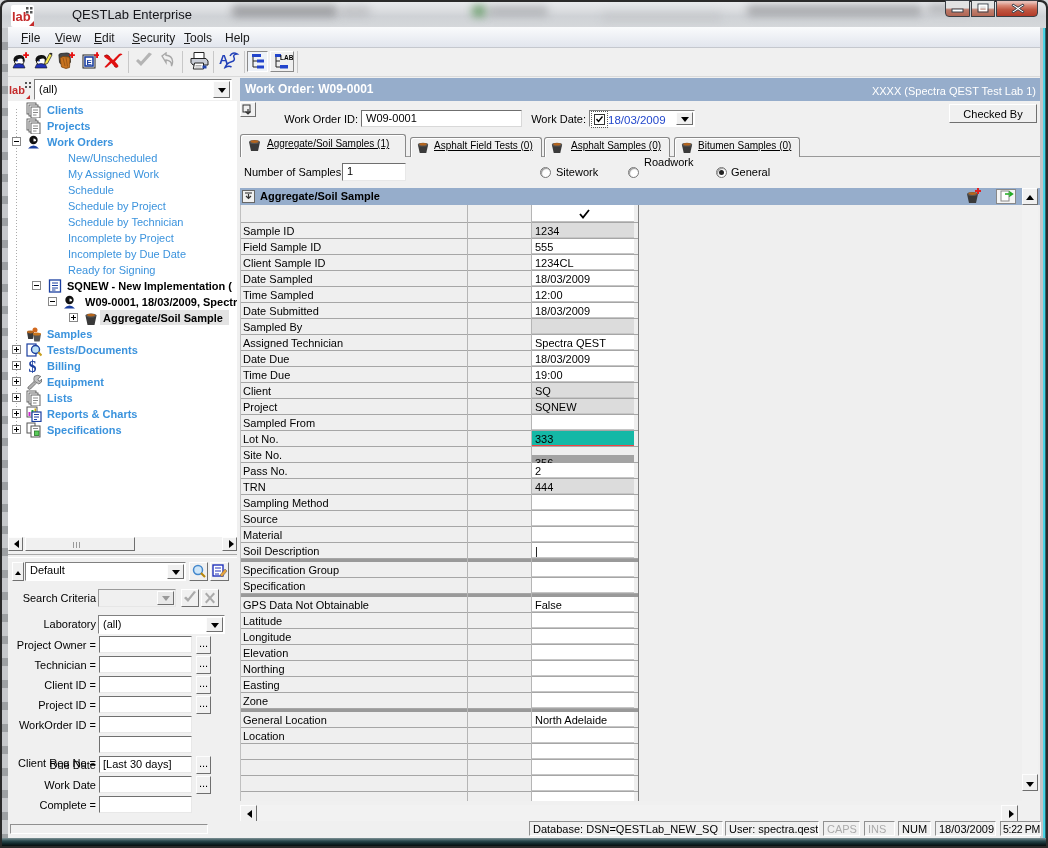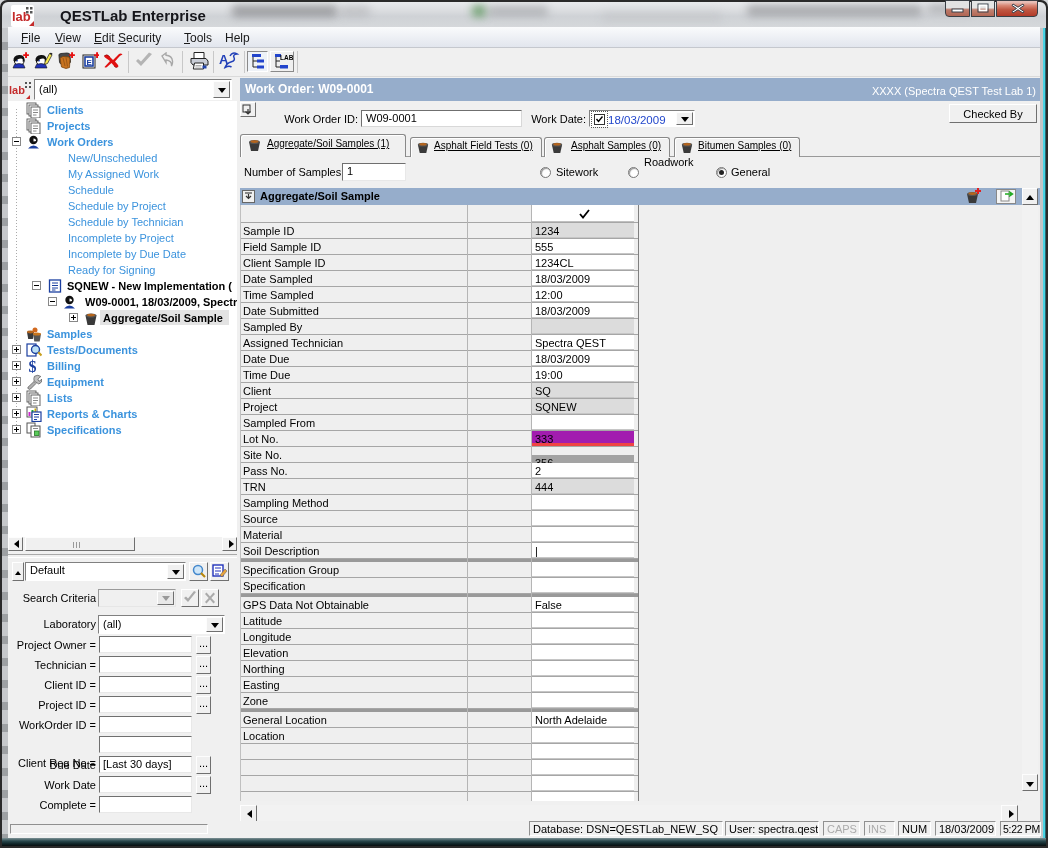--- a/index.html
+++ b/index.html
@@ -106,21 +106,21 @@
 
     <svg class="abs" style="left:8px;top:2px;" width="25" height="24" viewBox="0 0 25 24">
       <rect x="1" y="1" width="23" height="22" rx="2" fill="#FFF"></rect>
       <text x="2" y="17" font-family="Liberation Sans" font-size="13" font-weight="bold" fill="#C42B2B">lab</text>
       <rect x="16" y="3" width="2.5" height="2.5" fill="#555"></rect>
         <rect x="20" y="3" width="2.5" height="2.5" fill="#555"></rect>
       <rect x="16" y="7" width="2.5" height="2.5" fill="#555"></rect>
         <rect x="20" y="7" width="2.5" height="2.5" fill="#555"></rect>
       <path d="M19 22 L24 22 L24 17 Z" fill="#C42B2B"></path>
     </svg>
-    <div class="abs" style="left:58px;top:5px;font-size:15px;color:#15151a;font-weight:bold;">QESTLab Enterprise</div>
+    <div class="abs" style="left:70px;top:5px;font-size:13px;color:#15151a;">QESTLab Enterprise</div>
   </div>
   <div id="caps">
     <div class="capbtn" style="left:0px;width:25px;border-radius:0 0 0 4px;
       background:linear-gradient(180deg,#E2E2E2 0 45%,#BC7A6A 58%,#B06553 100%);">
       <svg class="abs" style="left:0;top:0;" width="23" height="15" viewBox="0 0 23 15">
         <rect x="6" y="8" width="11" height="3" fill="#FFF" stroke="#39404A" stroke-width="1"></rect>
       </svg>
     </div>
     <div class="capbtn" style="left:26px;width:24px;
       background:linear-gradient(180deg,#E4E4E4 0 45%,#C08272 58%,#B26755 100%);">
@@ -137,21 +137,21 @@
     </div>
   </div>
   <div id="borderL"></div>
   <div id="borderR"></div>
   <div id="borderB"></div>
   <div id="client"></div>
   <div id="menubar">
     <div class="mitem" style="left:13px;"><u>F</u>ile</div>
     <div class="mitem" style="left:47px;"><u>V</u>iew</div>
     <div class="mitem" style="left:86px;"><u>E</u>dit</div>
-    <div class="mitem" style="left:110px;"><u>S</u>ecurity</div>
+    <div class="mitem" style="left:124px;"><u>S</u>ecurity</div>
     <div class="mitem" style="left:176px;"><u>T</u>ools</div>
     <div class="mitem" style="left:217px;">Help</div>
   </div>
   <div id="toolbar">
     <svg class="ticon" style="left:3px;top:4px;" width="18" height="17" viewBox="0 0 18 17">
       <ellipse cx="8.2" cy="9" rx="4.8" ry="4.6" fill="#FFF" stroke="#111" stroke-width="1"></ellipse>
       <path d="M2.5 9 Q2 3.5 8 3 Q13 2.7 13.5 7 L13.5 9.5 L11.5 9.5 Q12.5 6.5 10 6.5 Q6 6.5 5.5 9.5 Z" fill="#111"></path>
       <circle cx="6.3" cy="8.7" r="0.8" fill="#2244CC"></circle>
       <path d="M2 16 L3.5 12.5 Q8 10.5 12.5 12.5 L14 16 Z" fill="#2233BB" stroke="#111" stroke-width=".6"></path>
         <path d="M12.2 2.2 h1.9 v-1.9 h1.9 v1.9 h1.9 v1.9 h-1.9 v1.9 h-1.9 v-1.9 h-1.9 Z" fill="#E81010"></path>
@@ -614,21 +614,21 @@
     <div class="grow" style="top:194px;height:16px;">
         <div class="glabel">Project</div>
         <div class="gval" style="background:#DCDCDC;border-bottom:1px solid #C6C6C6;height:15px;box-sizing:border-box;">SQNEW</div>
       </div>
     <div class="grow" style="top:210px;height:16px;">
         <div class="glabel">Sampled From</div>
         <div class="gval" style="background:#FFF;border-bottom:1px solid #C6C6C6;height:15px;box-sizing:border-box;"></div>
       </div>
     <div class="grow" style="top:226px;height:16px;">
         <div class="glabel">Lot No.</div>
-        <div class="gval" style="background:#a21caf;border-bottom:3px solid #ef4444;height:15px;box-sizing:border-box;">333</div>
+        <div class="gval" style="background:#14b8a6;border-bottom:1px solid #ef4444;height:15px;box-sizing:border-box;">333</div>
       </div>
     <div class="grow" style="top:242px;height:16px;">
         <div class="glabel">Site No.</div>
         <div class="gval" style="background:#a3a3a3;border-bottom:1px solid #C6C6C6;height:15px;box-sizing:border-box;margin-top:8px;">356</div>
       </div>
     <div class="grow" style="top:258px;height:16px;">
         <div class="glabel">Pass No.</div>
         <div class="gval" style="background:#FFF;border-bottom:1px solid #C6C6C6;height:15px;box-sizing:border-box;">2</div>
       </div>
     <div class="grow" style="top:274px;height:16px;">

